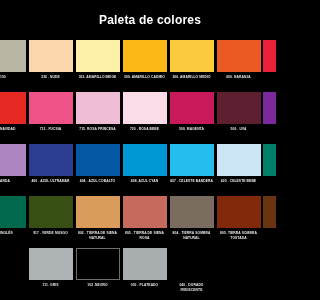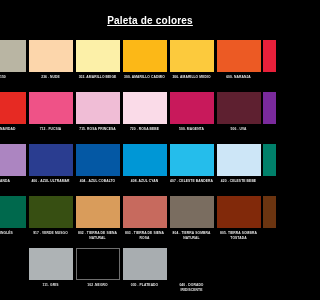--- a/index.html
+++ b/index.html
@@ -24,26 +24,25 @@
     box-sizing: border-box;
   }
   .title-bar {
     height: 40px;
     display: flex;
     align-items: center;
     justify-content: center;
     flex: 0 0 auto;
   }
   .title-text {
-    font-size: 10px;
+    font-size: 12px;
     font-weight: bold;
     letter-spacing: 0.2px;
     color: #ffffff;
     text-align: center;
-    text-decoration: underline;
   }
   .grid {
     flex: 1 1 auto;
     display: flex;
     flex-direction: column;
   }
   .row {
     flex: 1 1 0;
     display: flex;
     flex-direction: row;

